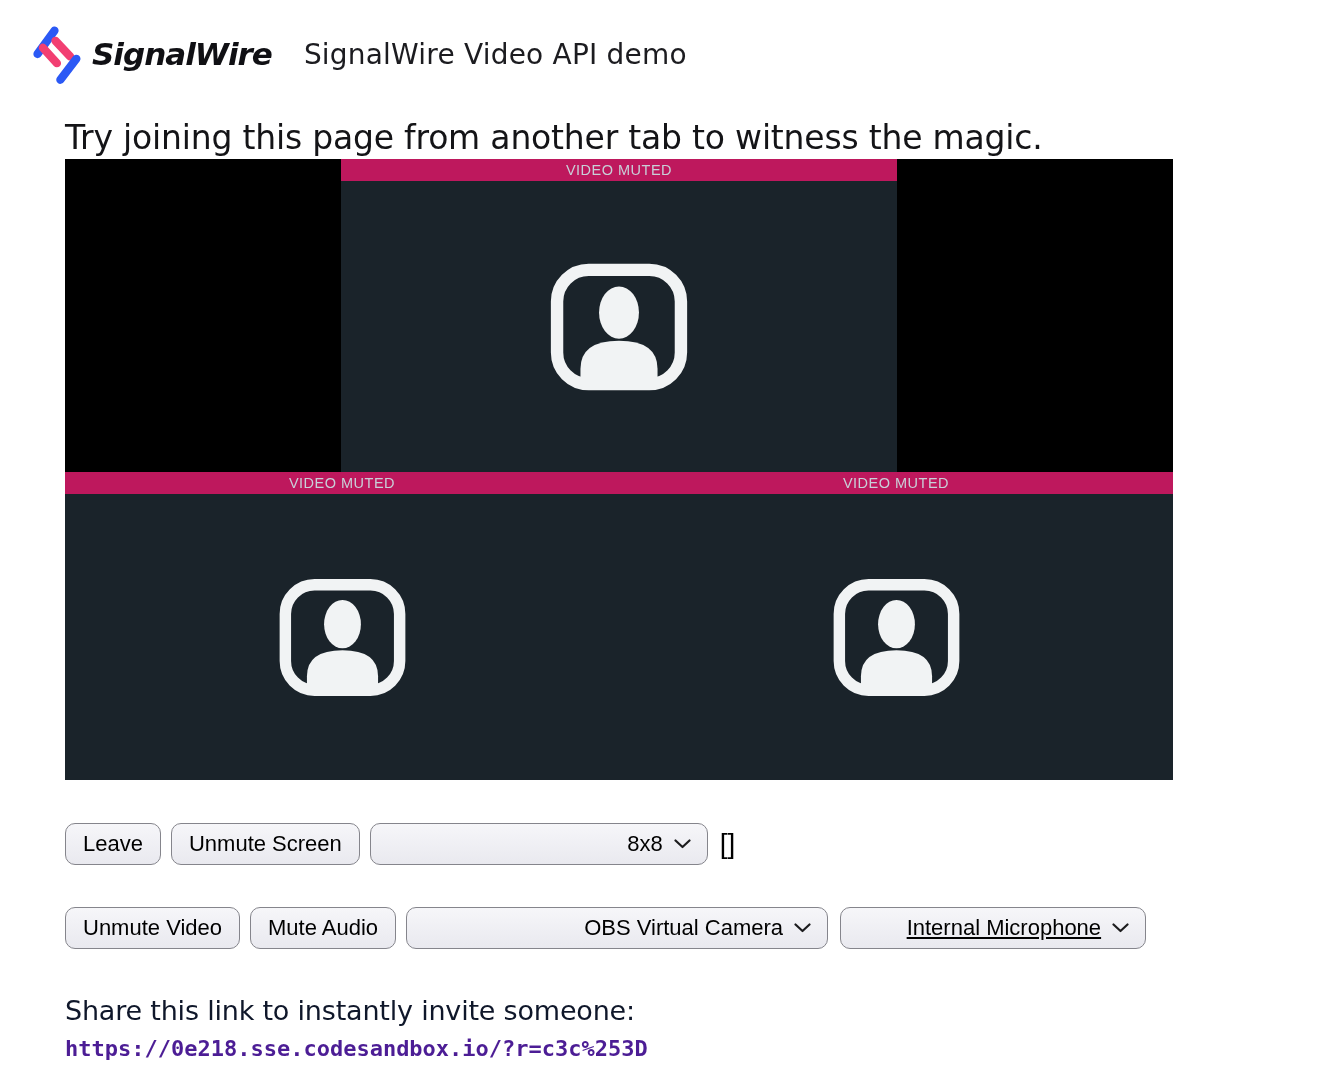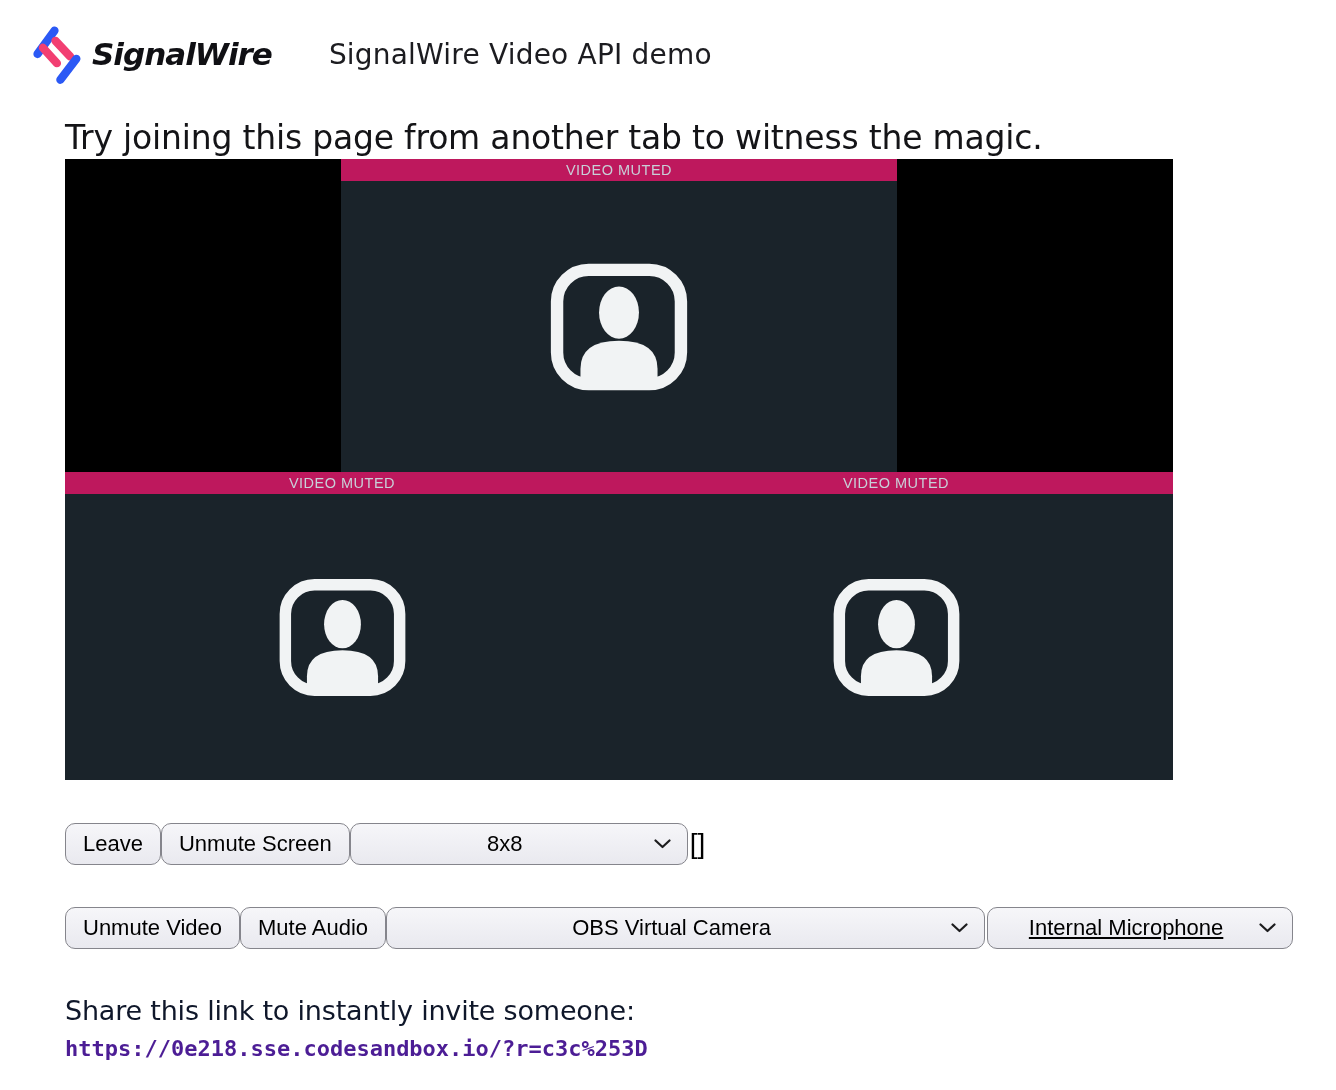--- a/index.html
+++ b/index.html
@@ -26,21 +26,21 @@
     letter-spacing: -1px;
     color: #101014;
     margin-left: 9px;
     font-style: italic;
   }
   .page-title {
     font-family: "DejaVu Sans", sans-serif;
     font-size: 28px;
     font-weight: 400;
     color: #1c1c20;
-    margin-left: 57px;
+    margin-left: 32px;
     letter-spacing: 0.2px;
   }
 
   
   .intro {
     margin: 32px 0 3px 65px;
     font-family: "DejaVu Sans", sans-serif;
     font-size: 33px;
     font-weight: 400;
     color: #141417;
@@ -88,49 +88,50 @@
     justify-content: center;
   }
   .avatar-lg { width: 138px; height: 128px; }
   .avatar-sm { width: 127px; height: 119px; }
 
   
   .controls {
     margin-left: 65px;
     display: flex;
     align-items: center;
+    gap: 10px;
   }
   .controls-1 { margin-top: 43px; }
   .controls-2 { margin-top: 42px; }
   .btn, .select {
     height: 42px;
     border: 1.5px solid #85858c;
     border-radius: 10px;
     background: linear-gradient(180deg, #f6f6f9 0%, #e9e9ef 100%);
     font-family: "Liberation Sans", sans-serif;
     font-size: 22px;
     color: #000000;
     display: inline-flex;
     align-items: center;
     cursor: pointer;
   }
   .btn { padding: 0 17px; justify-content: center; }
   .select {
     position: relative;
     padding: 0 44px 0 16px;
-    justify-content: center;
+    justify-content: flex-end;
   }
   .select .chevron {
     position: absolute;
     right: 16px;
     top: 50%;
     transform: translateY(-50%);
   }
   .sel-layout { width: 338px; }
-  .sel-camera { width: 599px; }
+  .sel-camera { width: 422px; }
   .sel-mic    { width: 306px; margin-left: 2px; text-decoration: underline; }
   .brackets {
     font-size: 28px;
     color: #000000;
     margin-left: 2px;
     line-height: 42px;
   }
 
   
   .share-prompt {

